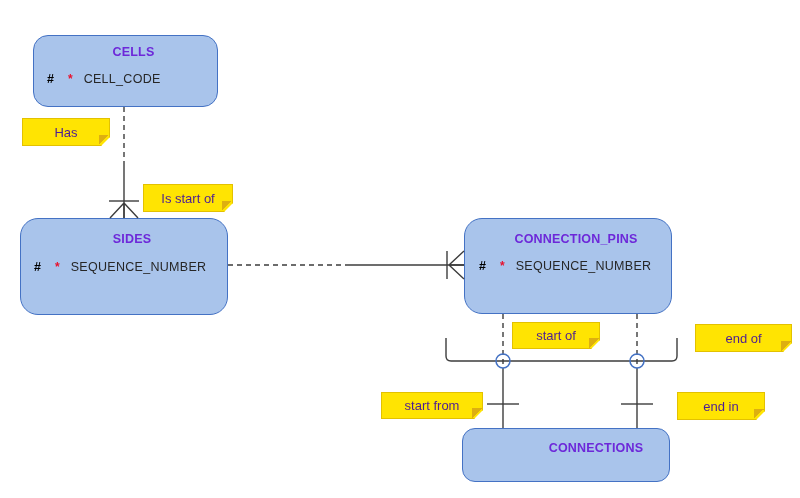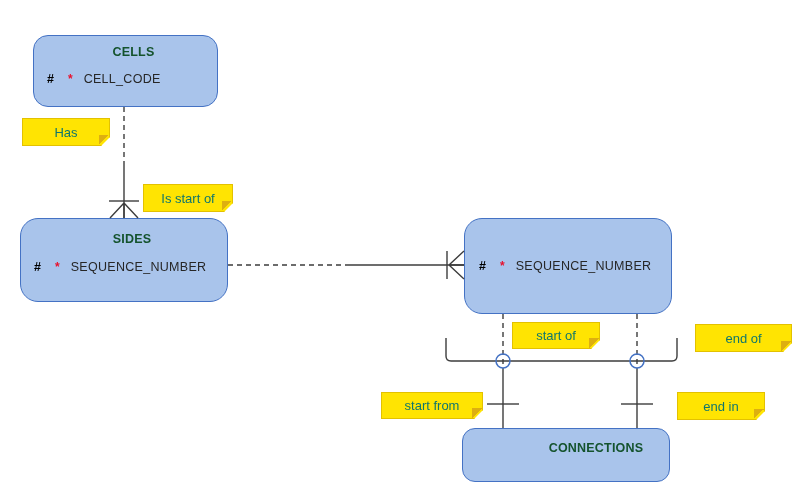--- a/index.html
+++ b/index.html
@@ -6,25 +6,25 @@
   #canvas{
     position:relative;width:800px;height:498px;background:#ffffff;
     font-family:"Liberation Sans",sans-serif;overflow:hidden;
   }
   
   .entity{
     position:absolute;background:#A9C4EB;border:1.6px solid #4472C4;
     box-sizing:border-box;
   }
   #entity-cells{left:33px;top:35px;width:185px;height:72px;border-radius:15px;}
-  #entity-sides{left:20px;top:218px;width:208px;height:84px;border-radius:18px;}
+  #entity-sides{left:20px;top:218px;width:208px;height:97px;border-radius:18px;}
   #entity-connection-pins{left:464px;top:218px;width:208px;height:96px;border-radius:18px;}
   #entity-connections{left:462px;top:428px;width:208px;height:54px;border-radius:13px;}
   .entity-title{
-    text-align:center;font-weight:700;font-size:12.5px;color:#14532d;
+    text-align:center;font-weight:700;font-size:12.5px;color:#6d28d9;
     letter-spacing:.2px;
     margin-left:16px;
   }
   #entity-cells .entity-title{margin-top:9px;}
   #entity-sides .entity-title,#entity-connection-pins .entity-title{margin-top:13px;}
   #entity-connections .entity-title{margin-top:12px;padding-left:44px;}
   .attr{
     position:absolute;left:13px;display:flex;align-items:baseline;
     font-size:12.5px;color:#262626;white-space:nowrap;
   }
@@ -33,21 +33,21 @@
   #entity-connection-pins .attr{top:40px;left:14px;}
   .hash{font-weight:700;color:#000;}
   .req{color:#E8112D;font-weight:700;margin:0 11px 0 14px;font-size:12px;}
   .aname{letter-spacing:.3px;}
   
   #connectors{position:absolute;left:0;top:0;pointer-events:none;}
   
   .note{
     position:absolute;background:#FFE402;border:1px solid #E3C100;
     display:flex;align-items:center;justify-content:center;
-    font-size:13px;color:#0f766e;box-sizing:border-box;
+    font-size:13px;color:#4c1d95;box-sizing:border-box;
     clip-path:polygon(0 0,100% 0,100% calc(100% - 9px),calc(100% - 9px) 100%,0 100%);
   }
   .note::after{
     content:'';position:absolute;right:0;bottom:0;width:10px;height:10px;
     background:linear-gradient(135deg,#DDAF10 50%,transparent 50%);
   }
   #note-has{left:22px;top:118px;width:88px;height:28px;}
   #note-is-part-of{left:143px;top:184px;width:90px;height:28px;}
   #note-start-of{left:512px;top:322px;width:88px;height:27px;}
   #note-end-of{left:695px;top:324px;width:97px;height:28px;}
@@ -71,20 +71,21 @@
   <div class="entity" id="entity-sides">
     <div class="entity-title">SIDES</div>
     <div class="attr">
       <span class="hash">#</span>
       <span class="req">*</span>
       <span class="aname">SEQUENCE_NUMBER</span>
     </div>
   </div>
 
   <div class="entity" id="entity-connection-pins">
+    <div class="entity-title">CONNECTION_PINS</div>
     <div class="attr">
       <span class="hash">#</span>
       <span class="req">*</span>
       <span class="aname">SEQUENCE_NUMBER</span>
     </div>
   </div>
 
   <div class="entity" id="entity-connections">
     <div class="entity-title">CONNECTIONS</div>
   </div>

